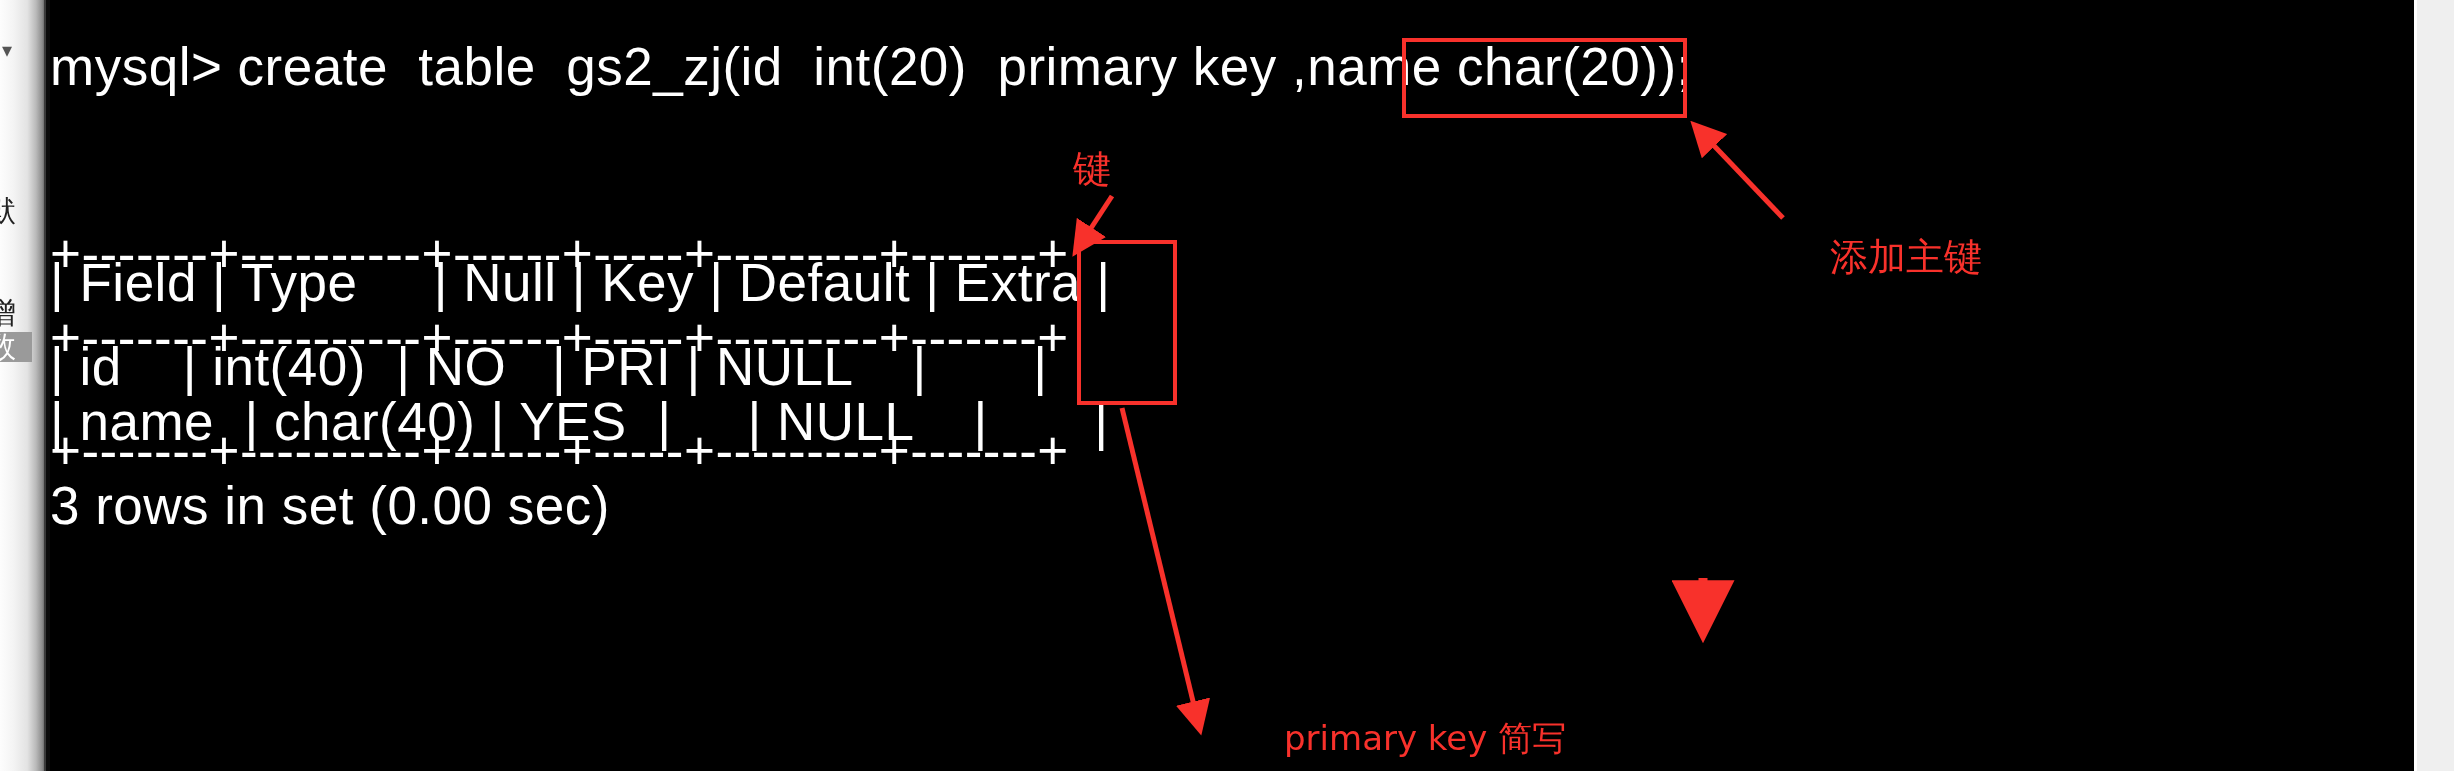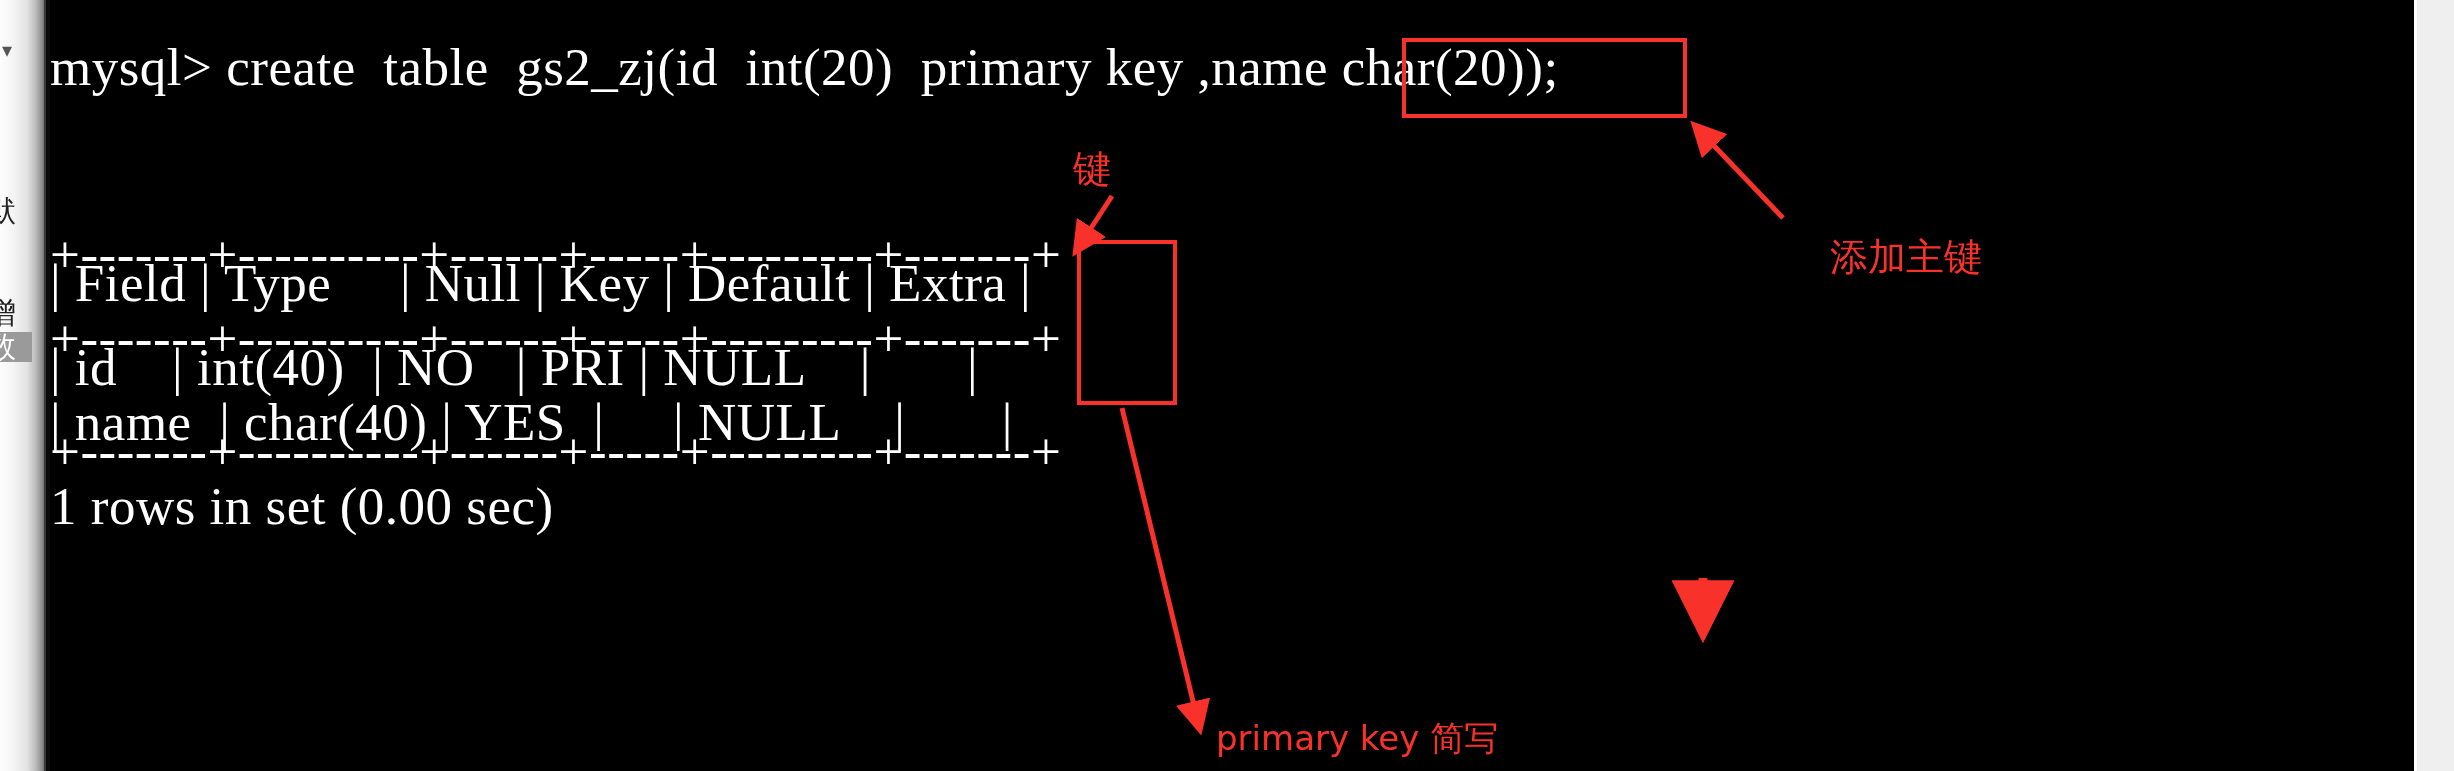--- a/index.html
+++ b/index.html
@@ -65,21 +65,21 @@
     border-left: 3px solid #ffffff;
   }
 
   
   #terminal {
     position: absolute;
     left: 50px; top: 0;
     width: 2364px; height: 771px;
     background: #000000;
     color: #ffffff;
-    font-family: Liberation Serif, serif;
+    font-family: Liberation Sans, sans-serif;
     font-size: 53px;
     letter-spacing: 0.5px;
     white-space: pre;
     overflow: hidden;
   }
   .tline {
     position: absolute;
     left: 0;
     height: 62px;
     line-height: 62px;
@@ -136,21 +136,21 @@
   <div id="terminal" style="color: rgb(255, 255, 255);">
     <div class="tline clipped-top" style="top:-46px;"></div>
     <div class="tline" style="top:36px;">mysql&gt; create  table  gs2_zj(id  int(20)  primary key ,name char(20));</div>
     <div class="tline" style="top:146px;"></div>
     <div class="tline" style="top:223px;">+-------+----------+------+-----+---------+-------+</div>
     <div class="tline" style="top:252px;">| Field | Type     | Null | Key | Default | Extra |</div>
     <div class="tline" style="top:307px;">+-------+----------+------+-----+---------+-------+</div>
     <div class="tline" style="top:336px;">| id    | int(40)  | NO   | PRI | NULL    |       |</div>
     <div class="tline" style="top:391px;">| name  | char(40) | YES  |     | NULL    |       |</div>
     <div class="tline" style="top:420px;">+-------+----------+------+-----+---------+-------+</div>
-    <div class="tline" style="top:475px;">1 rows in set (0.00 sec)</div>
+    <div class="tline" style="top:475px;">3 rows in set (0.00 sec)</div>
   </div>
 
   <div id="annotations">
 
     <div class="redbox" style="left: 1402px; top: 38px; width: 285px; height: 80px; border-color: rgb(248, 49, 43);"></div>
 
     <div class="redbox" style="left: 1077px; top: 240px; width: 100px; height: 165px; border-color: rgb(248, 49, 43);"></div>
 
     <svg class="arrows" viewBox="0 0 2454 771" xmlns="http://www.w3.org/2000/svg">
       <defs>
@@ -164,17 +164,17 @@
       <line x1="1112" y1="196" x2="1080" y2="245" stroke="#f8312b" stroke-width="5" marker-end="url(#ah)"></line>
 
       <line x1="1122" y1="408" x2="1198" y2="722" stroke="#f8312b" stroke-width="5" marker-end="url(#ah)"></line>
 
       <line x1="1703" y1="578" x2="1703" y2="618" stroke="#f8312b" stroke-width="9" marker-end="url(#ah)"></line>
     </svg>
 
     <div class="redlabel cjk-only" style="left: 1797px; top: 238px; color: rgb(248, 49, 43); margin-left: 33px;">添加主键</div>
 
     <div class="redlabel cjk-only" style="left: 1073px; top: 150px; color: rgb(248, 49, 43);">键</div>
-    <div class="redlabel" style="left: 1216px; top: 719px; color: rgb(248, 49, 43);">primary key 简写</div>
+    <div class="redlabel" style="left: 1284px; top: 719px; color: rgb(248, 49, 43);">primary key 简写</div>
   </div>
 
   <div id="right-strip" style="background: rgb(239, 239, 239);"></div>
 </div>
 
 </body></html>

